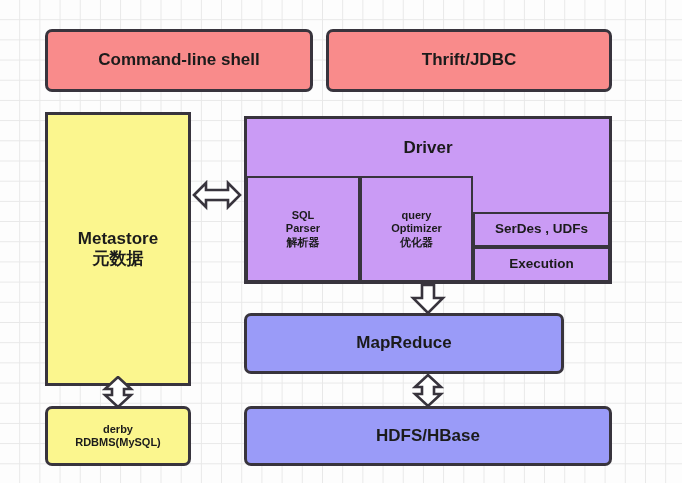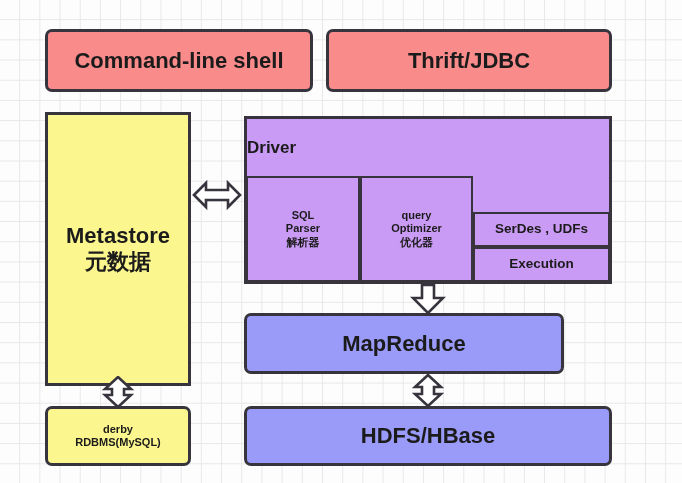--- a/index.html
+++ b/index.html
@@ -38,21 +38,21 @@
     font-weight: bold;
     line-height: 1.18;
   }
 
   .rounded { border-radius: 7px; }
 
   .salmon { background: #f98b8b; }
   .yellow { background: #fbf68e; }
   .blue   { background: #9a9bf8; }
 
-  .title-lg { font-size: 22px; }
+  .title-lg { font-size: 17px; }
   .title-md { font-size: 11px; }
   .title-sm { font-size: 13.5px; }
 
   .stack {
     display: flex;
     flex-direction: column;
     align-items: center;
     justify-content: center;
   }
 
@@ -96,21 +96,21 @@
   </div>
 
   <div class="box rounded yellow stack title-md" style="left:45px; top:406px; width:146px; height:60px;border-radius:7px;">
     <span>derby</span>
     <span>RDBMS(MySQL)</span>
   </div>
 
   <div style="position:absolute; left:244px; top:116px; width:368px; height:168px;
               box-sizing:border-box; border:3px solid #38343d; background:#ca9bf5;">
     <div style="position:absolute; left:0; top:0; right:0; height:58px;
-                display:flex; align-items:center; 
+                display:flex; align-items:center; justify-content:center;
                 font-weight:bold; font-size:17px; color:#1b1b1b;">
       <span>Driver</span>
     </div>
   </div>
 
   <div class="subcell title-md" style="left:246px; top:176px; width:114px; height:106px;">
     <span>SQL</span>
     <span>Parser</span>
     <span>解析器</span>
   </div>

